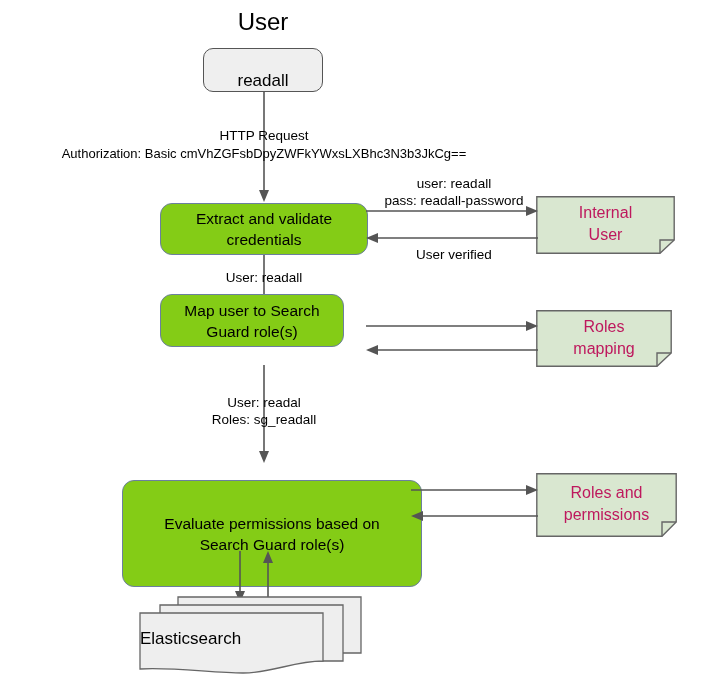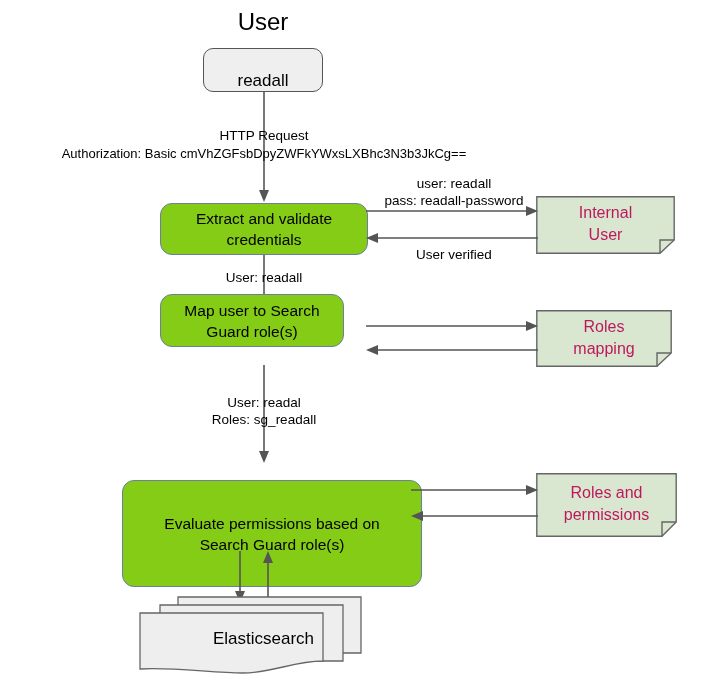--- a/index.html
+++ b/index.html
@@ -92,25 +92,23 @@
   }
 
   
   .docstack { }
   .docstack svg { display: block; }
   .docstack .doc-label {
     position: absolute;
     left: 0;
     top: 62px;
     width: 205px;
-    text-align: center;
     font-size: 17px;
     color: #000;
     z-index: 3;
-    padding-left: 32px;
   }
 
   
   .conn { pointer-events: none; }
   .conn line, .conn path { stroke: #555555; stroke-width: 1.6px; fill: none; }
   .conn polygon { fill: #555555; }
 </style>
 </head>
 <body>
 

